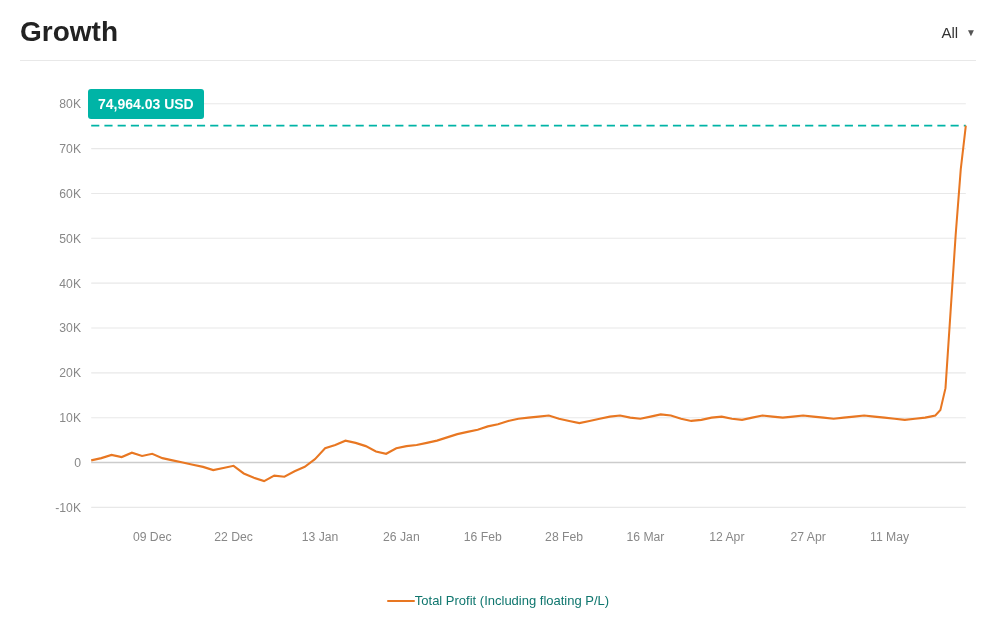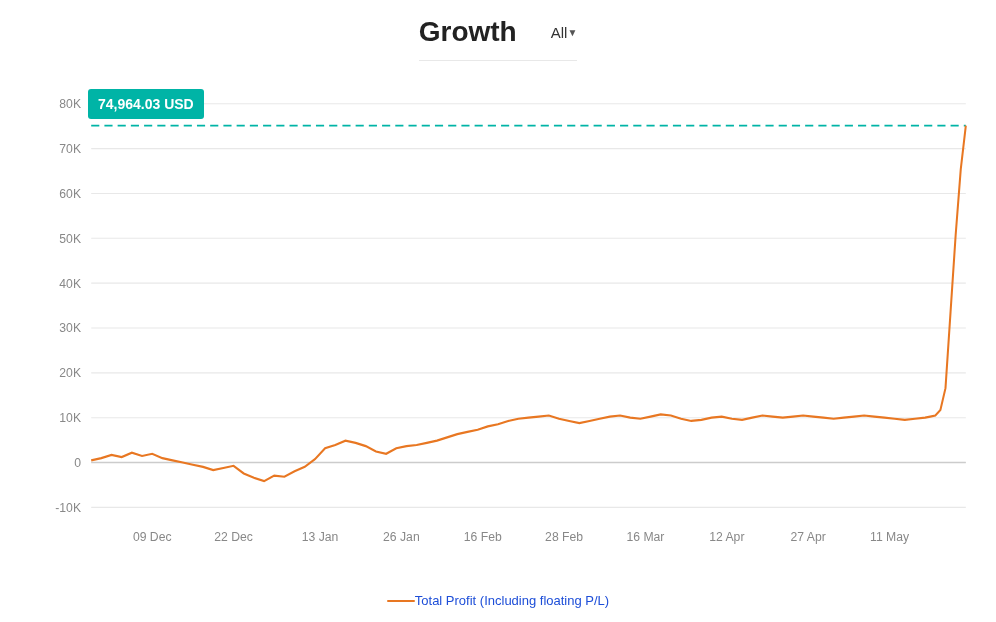--- a/index.html
+++ b/index.html
@@ -9,38 +9,37 @@
       width: 996px;
       height: 622px;
       overflow: hidden;
     }
     .container {
       width: 996px;
       height: 622px;
       padding: 16px 20px 10px 20px;
       display: flex;
       flex-direction: column;
-      align-items: center;
     }
     .header {
       display: flex;
       justify-content: space-between;
       align-items: center;
       padding-bottom: 12px;
       border-bottom: 1px solid #e8e8e8;
     }
     .title {
       font-size: 28px;
       font-weight: 700;
       color: #222;
     }
     .filter-btn {
       display: flex;
       align-items: center;
-      gap: 0;
+      gap: 8px;
       font-size: 15px;
       color: #333;
       cursor: pointer;
       background: none;
       border: none;
       margin-left: 34px;
     }
     .filter-btn .chevron {
       font-size: 10px;
       color: #555;
@@ -53,21 +52,21 @@
     svg.chart {
       width: 100%;
       height: 100%;
     }
     .legend {
       display: flex;
       justify-content: center;
       align-items: center;
       padding: 8px 0 4px 0;
       font-size: 13px;
-      color: #1d4ed8;
+      color: #0f766e;
     }
     .legend-line {
       width: 28px;
       height: 2px;
       background: #e87722;
       border-radius: 1px;
       display: inline-block;
     }
     .tooltip-box {
       position: absolute;

